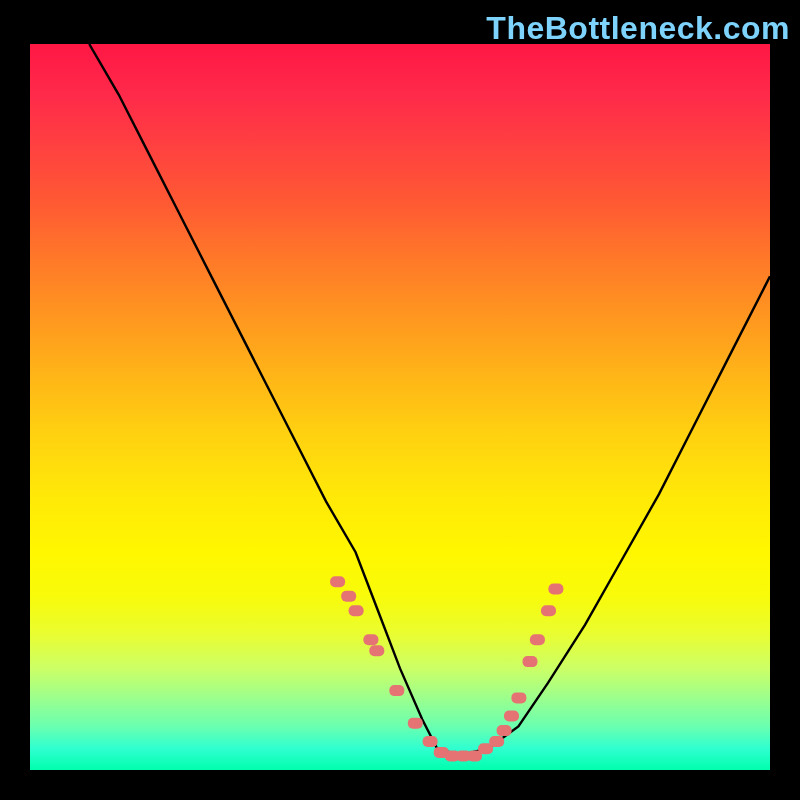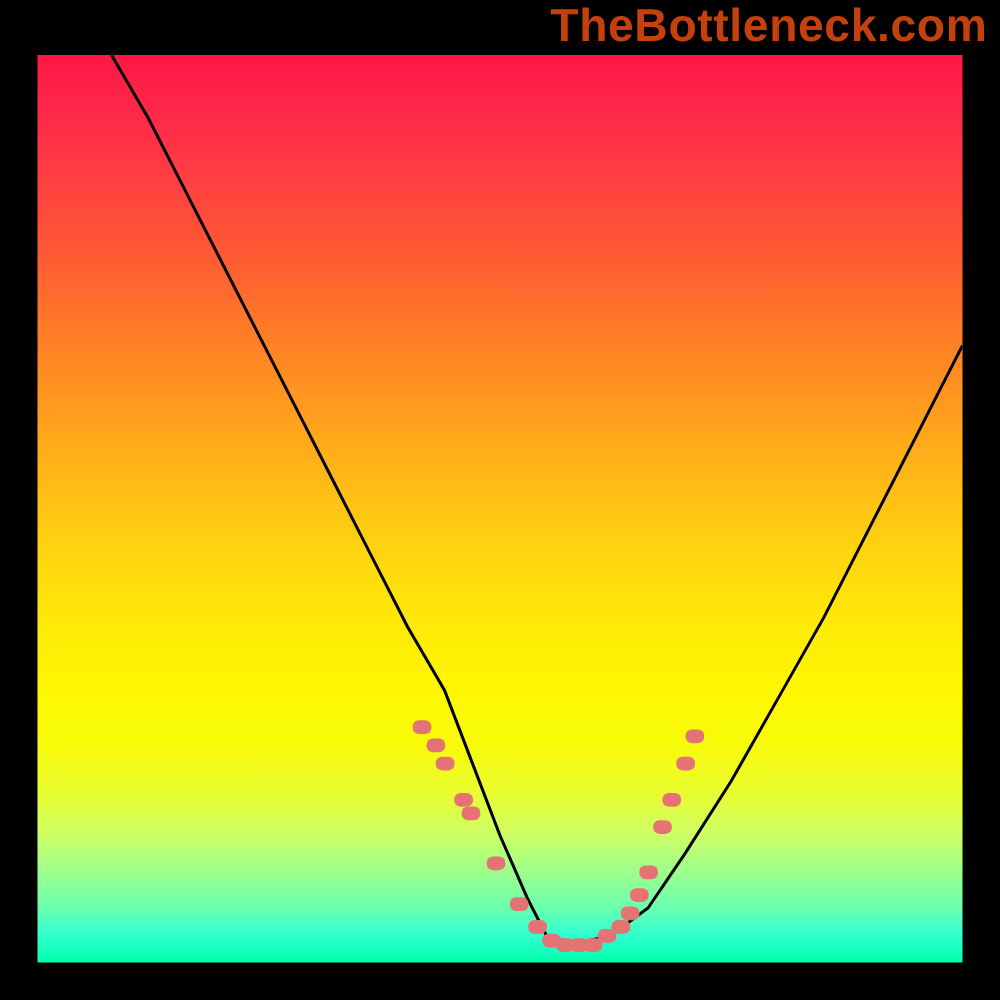--- a/index.html
+++ b/index.html
@@ -1,24 +1,24 @@
 <!DOCTYPE html>
 <html><head>
 <meta charset="utf-8">
 <style>
   * { margin: 0; padding: 0; box-sizing: border-box; }
   body { width: 800px; height: 800px; background: #000; position: relative; overflow: hidden; }
   .outer { position: absolute; inset: 0; background: #000; }
   .watermark {
     position: absolute;
-    top: 0;
+    top: 10px;
     right: 10px;
-    color: #c2410c;
+    color: #7dd3fc;
     font-family: Arial, Helvetica, sans-serif;
-    font-size: 37px;
+    font-size: 32px;
     font-weight: 600;
     letter-spacing: 0.5px;
     z-index: 10;
   }
   .plot-frame {
     position: absolute;
     left: 30px;
     right: 30px;
     top: 44px;
     bottom: 30px;

